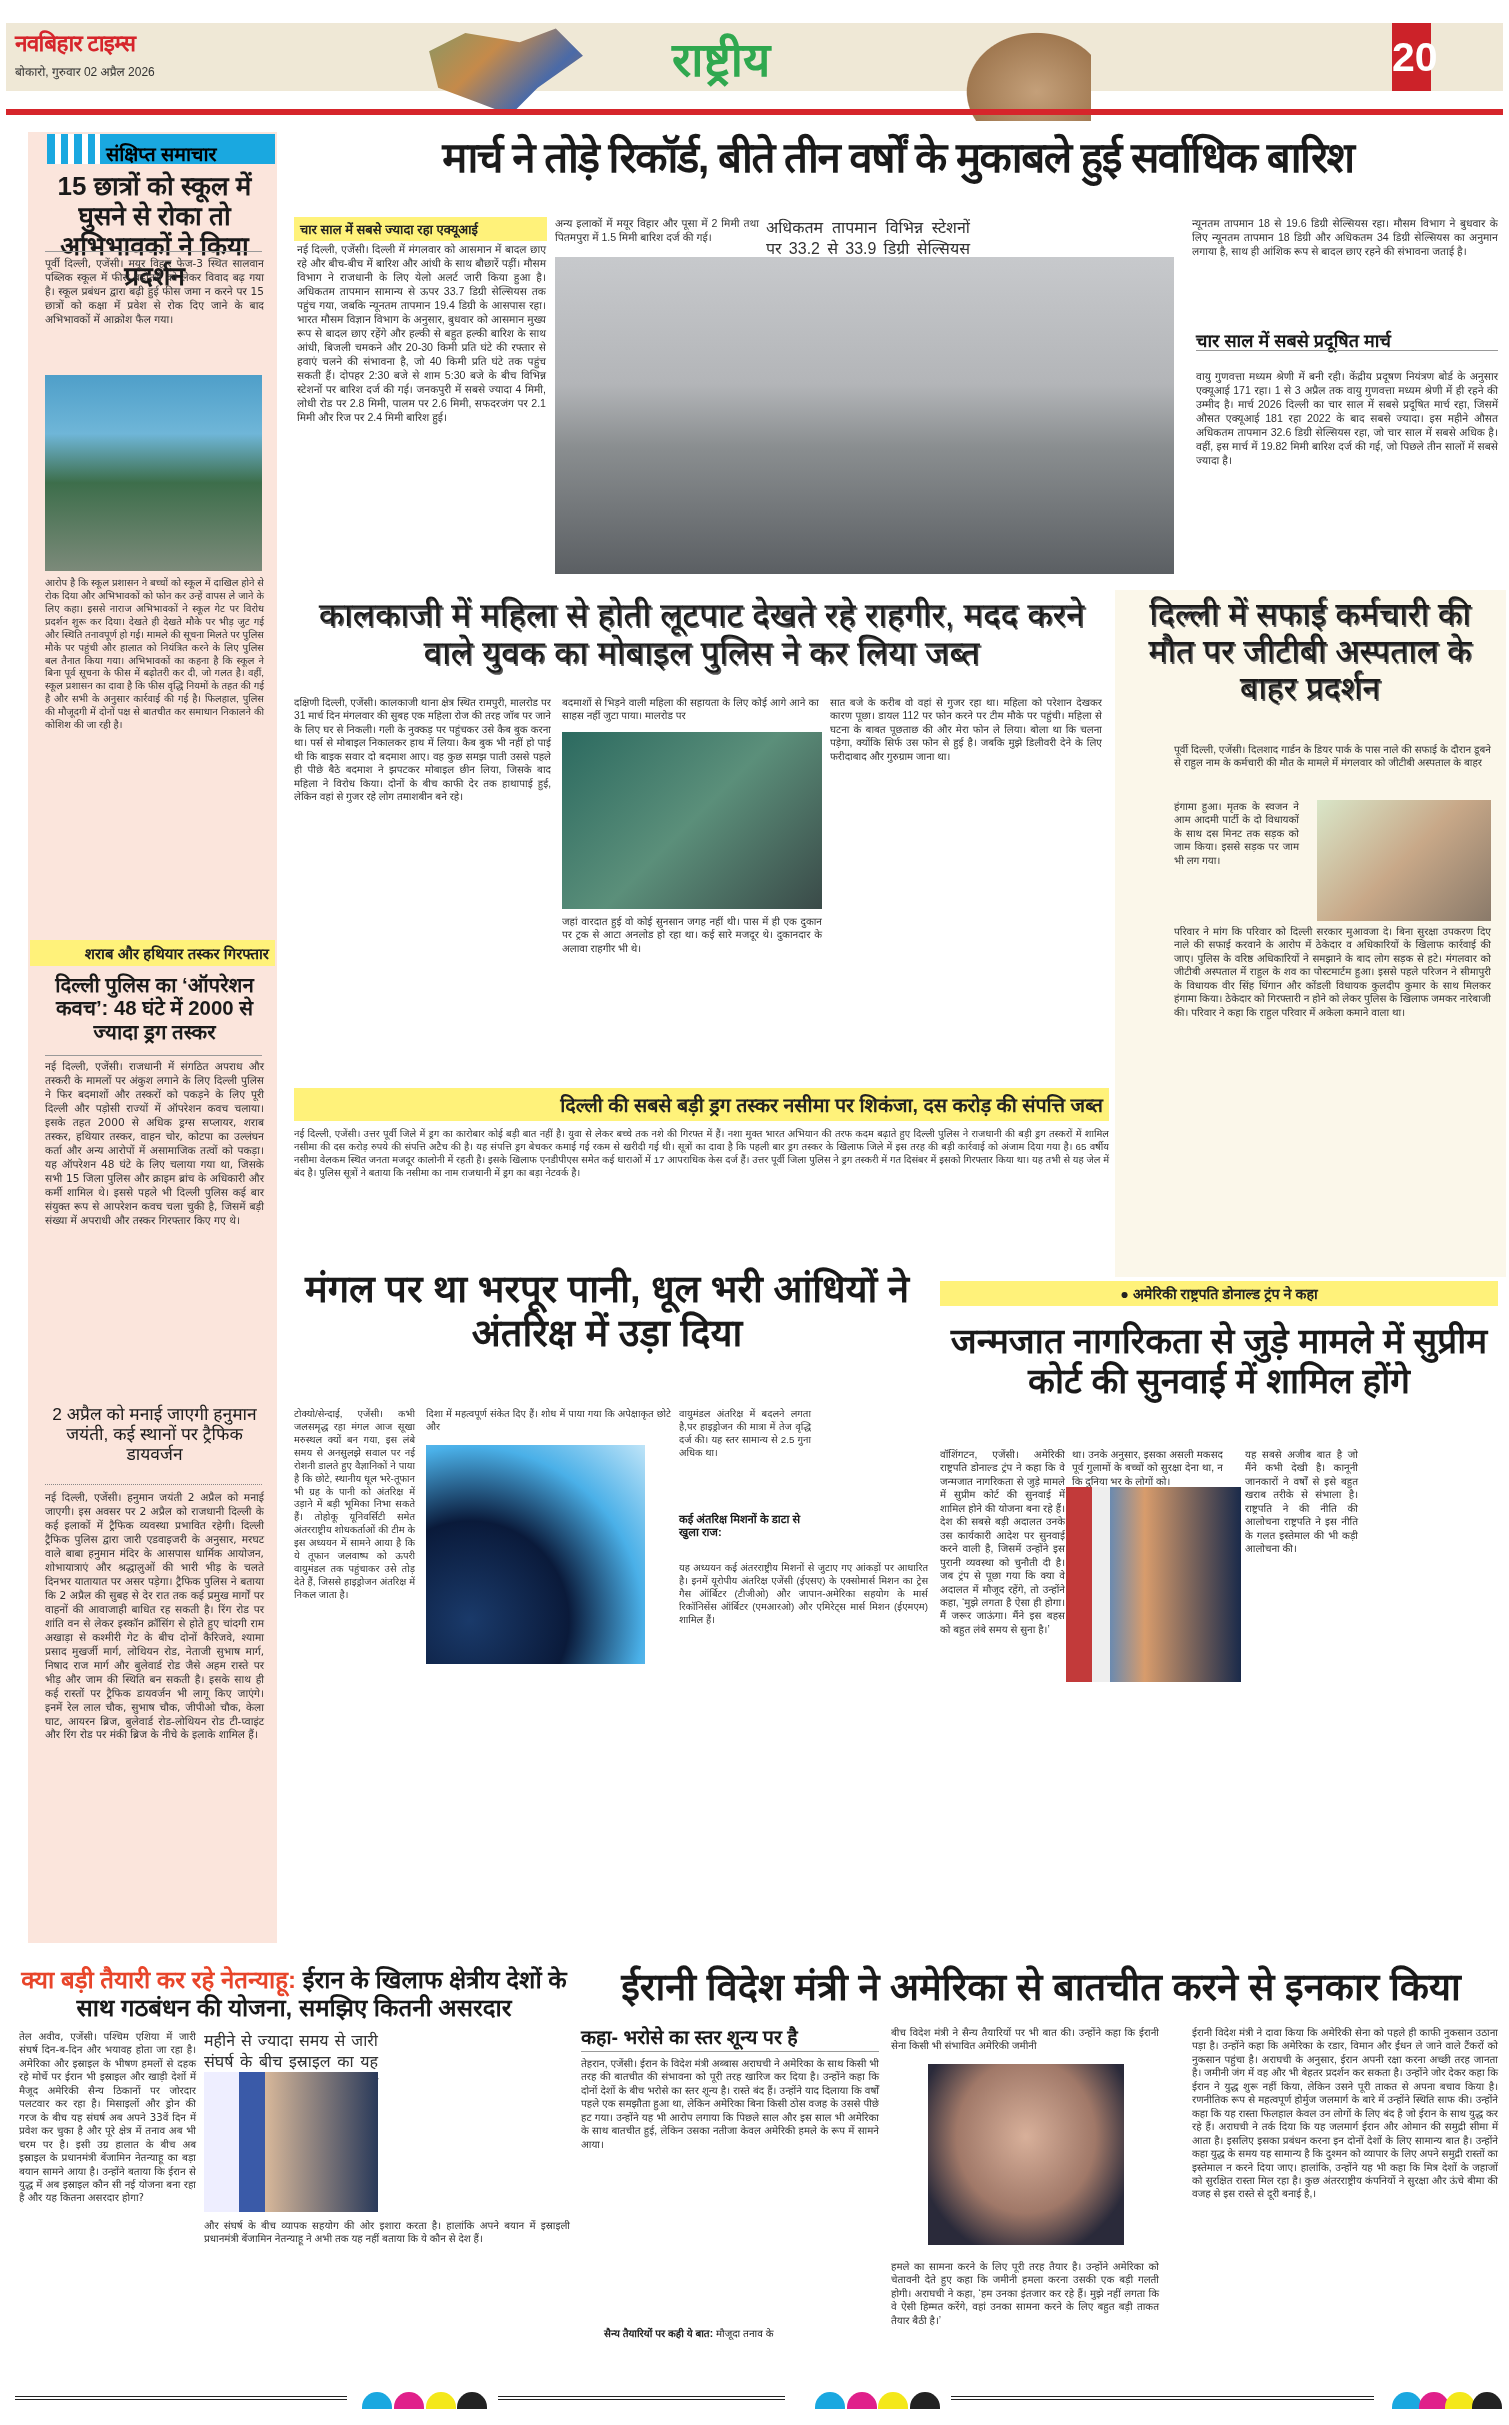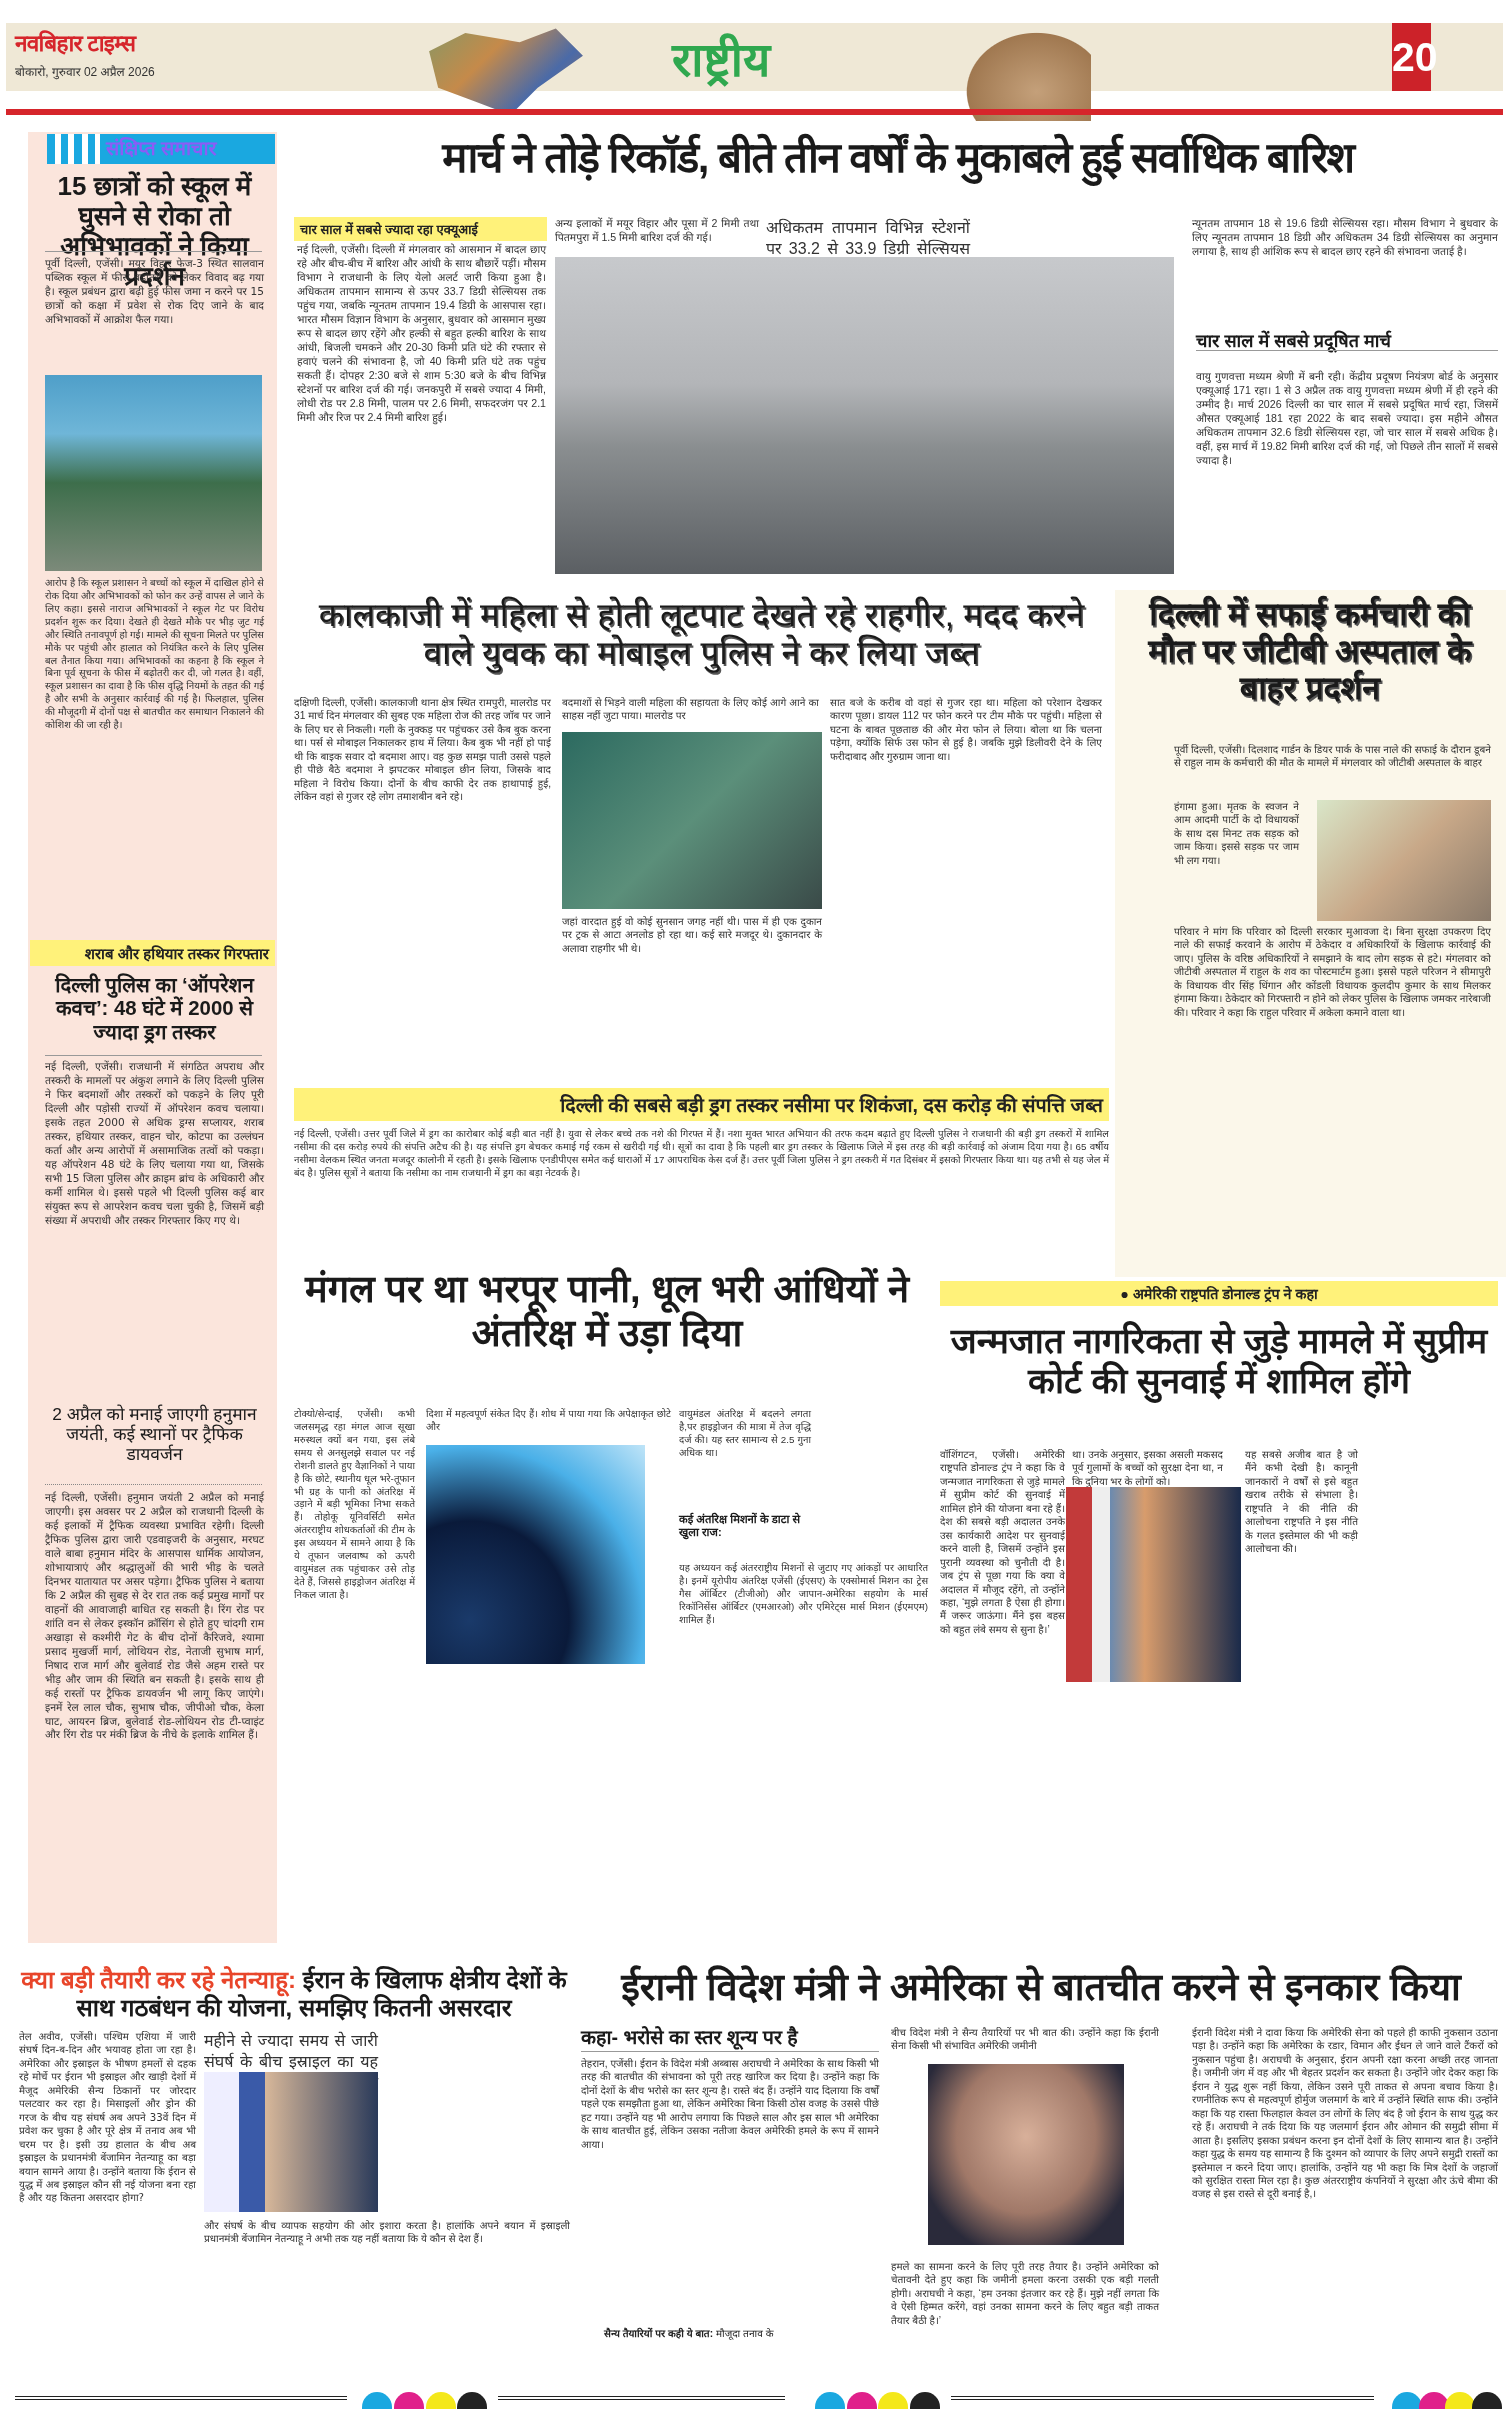--- a/index.html
+++ b/index.html
@@ -9,21 +9,21 @@
 .mast-red{left:6px;top:109px;width:1497px;height:6px;background:#d6252b}
 .paper-name{left:15px;top:27px;font:bold 22.6px "Liberation Sans",sans-serif;color:#d6252b;letter-spacing:-0.8px}
 .paper-date{left:15px;top:63px;font:12px "Liberation Sans",sans-serif;color:#333}
 .section-title{left:672px;top:26px;font:bold 47px "Liberation Sans",sans-serif;color:#2fa84f}
 .page-no{left:1392px;top:22.6px;width:39px;height:68px;background:#cc2229;color:#fff;font:bold 41px "Liberation Sans",sans-serif;text-align:center;line-height:68px}
 .map-art{left:411px;top:24px;width:181px;height:91px;background:linear-gradient(135deg,#7a9a6a,#c58a4a 40%,#4a6aa8 70%,#a8744a);clip-path:polygon(10% 30%,30% 10%,60% 20%,80% 5%,95% 35%,70% 70%,55% 100%,35% 85%,15% 70%)}
 .archer-art{left:955px;top:22.6px;width:136px;height:98px;background:radial-gradient(ellipse at 60% 70%,#c4a07a,#a07850 60%,transparent 61%)}
 .sidebar{left:28px;top:132px;width:249px;height:1811px;background:#fbe5dc}
 .side-banner{left:47px;top:134px;width:228px;height:30px;background:#1aa8e0}
 .side-banner-stripes{left:47px;top:134px;width:53px;height:30px;background:repeating-linear-gradient(90deg,#1aa8e0 0 7.5px,#fff 7.5px 13.6px)}
-.side-banner-text{left:106px;top:134px;font:bold 19.6px "Liberation Sans",sans-serif;color:#8b5cf6}
+.side-banner-text{left:106px;top:140px;font:bold 19.6px "Liberation Sans",sans-serif;color:#000000}
 .headline{font-family:"Liberation Sans",sans-serif;font-weight:bold;color:#1a1a1a;line-height:1.15;text-align:center}
 .body-txt{font:11.3px/1.32 "DejaVu Sans",sans-serif;color:#333;text-align:justify}
 .body-sm{font:9.8px/1.32 "Liberation Sans",sans-serif;color:#333;text-align:justify}
 .yellow-tag{background:#fff27a;font:bold 15px "Liberation Sans",sans-serif;color:#222;padding:3px 6px}
 .photo{background:#888}
 .rule{height:0.8px;background:#999}
 .foot-rule{height:3.8px;border-top:1.5px solid #222;border-bottom:1.5px solid #222}
 .reg-dot{width:30px;height:16.6px;border-radius:15px 15px 0 0}
 </style>
 </head>
@@ -70,21 +70,21 @@
 <div class="abs body-sm" style="left:1196px;top:370px;width:302px;font-size:10.6px">वायु गुणवत्ता मध्यम श्रेणी में बनी रही। केंद्रीय प्रदूषण नियंत्रण बोर्ड के अनुसार एक्यूआई 171 रहा। 1 से 3 अप्रैल तक वायु गुणवत्ता मध्यम श्रेणी में ही रहने की उम्मीद है। मार्च 2026 दिल्ली का चार साल में सबसे प्रदूषित मार्च रहा, जिसमें औसत एक्यूआई 181 रहा 2022 के बाद सबसे ज्यादा। इस महीने औसत अधिकतम तापमान 32.6 डिग्री सेल्सियस रहा, जो चार साल में सबसे अधिक है। वहीं, इस मार्च में 19.82 मिमी बारिश दर्ज की गई, जो पिछले तीन सालों में सबसे ज्यादा है।</div>
 
 <div class="abs headline" style="left:294px;top:596px;width:815px;font-size:33px;font-weight:normal;text-shadow:1.5px 1.5px 0 #555">कालकाजी में महिला से होती लूटपाट देखते रहे राहगीर, मदद करने वाले युवक का मोबाइल पुलिस ने कर लिया जब्त</div>
 <div class="abs body-sm" style="left:294px;top:696px;width:257px;font-size:10.2px">दक्षिणी दिल्ली, एजेंसी। कालकाजी थाना क्षेत्र स्थित रामपुरी, मालरोड पर 31 मार्च दिन मंगलवार की सुबह एक महिला रोज की तरह जॉब पर जाने के लिए घर से निकली। गली के नुक्कड़ पर पहुंचकर उसे कैब बुक करना था। पर्स से मोबाइल निकालकर हाथ में लिया। कैब बुक भी नहीं हो पाई थी कि बाइक सवार दो बदमाश आए। वह कुछ समझ पाती उससे पहले ही पीछे बैठे बदमाश ने झपटकर मोबाइल छीन लिया, जिसके बाद महिला ने विरोध किया। दोनों के बीच काफी देर तक हाथापाई हुई, लेकिन वहां से गुजर रहे लोग तमाशबीन बने रहे।</div>
 <div class="abs body-sm" style="left:562px;top:696px;width:257px;font-size:10.2px">बदमाशों से भिड़ने वाली महिला की सहायता के लिए कोई आगे आने का साहस नहीं जुटा पाया। मालरोड पर</div>
 <div class="abs photo" style="left:562px;top:732px;width:260px;height:177px;background:linear-gradient(135deg,#2c6a60,#5b8f7a 50%,#3a4a48)"></div>
 <div class="abs body-sm" style="left:562px;top:915px;width:260px;font-size:10.2px">जहां वारदात हुई वो कोई सुनसान जगह नहीं थी। पास में ही एक दुकान पर ट्रक से आटा अनलोड हो रहा था। कई सारे मजदूर थे। दुकानदार के अलावा राहगीर भी थे।</div>
 <div class="abs body-sm" style="left:830px;top:696px;width:272px;font-size:10.2px">सात बजे के करीब वो वहां से गुजर रहा था। महिला को परेशान देखकर कारण पूछा। डायल 112 पर फोन करने पर टीम मौके पर पहुंची। महिला से घटना के बाबत पूछताछ की और मेरा फोन ले लिया। बोला था कि चलना पड़ेगा, क्योंकि सिर्फ उस फोन से हुई है। जबकि मुझे डिलीवरी देने के लिए फरीदाबाद और गुरुग्राम जाना था।</div>
 
 <div class="abs" style="left:1115px;top:590px;width:391px;height:687px;background:#fbf7ea"></div>
-<div class="abs headline" style="left:1125px;top:596px;width:370px;font-size:32px;font-weight:bold;text-shadow:1.5px 1.5px 0 #555">दिल्ली में सफाई कर्मचारी की मौत पर जीटीबी अस्पताल के बाहर प्रदर्शन</div>
+<div class="abs headline" style="left:1125px;top:596px;width:370px;font-size:32px;font-weight:normal;text-shadow:1.5px 1.5px 0 #555">दिल्ली में सफाई कर्मचारी की मौत पर जीटीबी अस्पताल के बाहर प्रदर्शन</div>
 <div class="abs body-sm" style="left:1174px;top:743px;width:317px;font-size:10.2px">पूर्वी दिल्ली, एजेंसी। दिलशाद गार्डन के डियर पार्क के पास नाले की सफाई के दौरान डूबने से राहुल नाम के कर्मचारी की मौत के मामले में मंगलवार को जीटीबी अस्पताल के बाहर</div>
 <div class="abs body-sm" style="left:1174px;top:800px;width:125px;font-size:10.2px">हंगामा हुआ। मृतक के स्वजन ने आम आदमी पार्टी के दो विधायकों के साथ दस मिनट तक सड़क को जाम किया। इससे सड़क पर जाम भी लग गया।</div>
 <div class="abs photo" style="left:1317px;top:800px;width:174px;height:121px;background:linear-gradient(135deg,#d9e6c8,#c8a888 50%,#8a7a6a)"></div>
 <div class="abs body-sm" style="left:1174px;top:925px;width:317px;font-size:10.2px">परिवार ने मांग कि परिवार को दिल्ली सरकार मुआवजा दे। बिना सुरक्षा उपकरण दिए नाले की सफाई करवाने के आरोप में ठेकेदार व अधिकारियों के खिलाफ कार्रवाई की जाए। पुलिस के वरिष्ठ अधिकारियों ने समझाने के बाद लोग सड़क से हटे। मंगलवार को जीटीबी अस्पताल में राहुल के शव का पोस्टमार्टम हुआ। इससे पहले परिजन ने सीमापुरी के विधायक वीर सिंह धिंगान और कोंडली विधायक कुलदीप कुमार के साथ मिलकर हंगामा किया। ठेकेदार को गिरफ्तारी न होने को लेकर पुलिस के खिलाफ जमकर नारेबाजी की। परिवार ने कहा कि राहुल परिवार में अकेला कमाने वाला था।</div>
 
 <div class="abs yellow-tag" style="left:294px;top:1088px;width:815px;text-align:right;font-size:19.6px">दिल्ली की सबसे बड़ी ड्रग तस्कर नसीमा पर शिकंजा, दस करोड़ की संपत्ति जब्त</div>
 <div class="abs body-sm" style="left:294px;top:1128px;width:815px;font-size:9.8px">नई दिल्ली, एजेंसी। उत्तर पूर्वी जिले में ड्रग का कारोबार कोई बड़ी बात नहीं है। युवा से लेकर बच्चे तक नशे की गिरफ्त में हैं। नशा मुक्त भारत अभियान की तरफ कदम बढ़ाते हुए दिल्ली पुलिस ने राजधानी की बड़ी ड्रग तस्करों में शामिल नसीमा की दस करोड़ रुपये की संपत्ति अटैच की है। यह संपत्ति ड्रग बेचकर कमाई गई रकम से खरीदी गई थी। सूत्रों का दावा है कि पहली बार ड्रग तस्कर के खिलाफ जिले में इस तरह की बड़ी कार्रवाई को अंजाम दिया गया है। 65 वर्षीय नसीमा वेलकम स्थित जनता मजदूर कालोनी में रहती है। इसके खिलाफ एनडीपीएस समेत कई धाराओं में 17 आपराधिक केस दर्ज हैं। उत्तर पूर्वी जिला पुलिस ने ड्रग तस्करी में गत दिसंबर में इसको गिरफ्तार किया था। यह तभी से यह जेल में बंद है। पुलिस सूत्रों ने बताया कि नसीमा का नाम राजधानी में ड्रग का बड़ा नेटवर्क है।</div>
 
 <div class="abs headline" style="left:294px;top:1268px;width:626px;font-size:38px">मंगल पर था भरपूर पानी, धूल भरी आंधियों ने अंतरिक्ष में उड़ा दिया</div>
 <div class="abs body-sm" style="left:294px;top:1408px;width:121px;font-size:9.8px">टोक्यो/सेन्दाई, एजेंसी। कभी जलसमृद्ध रहा मंगल आज सूखा मरुस्थल क्यों बन गया, इस लंबे समय से अनसुलझे सवाल पर नई रोशनी डालते हुए वैज्ञानिकों ने पाया है कि छोटे, स्थानीय धूल भरे-तूफान भी ग्रह के पानी को अंतरिक्ष में उड़ाने में बड़ी भूमिका निभा सकते हैं। तोहोकू यूनिवर्सिटी समेत अंतरराष्ट्रीय शोधकर्ताओं की टीम के इस अध्ययन में सामने आया है कि ये तूफान जलवाष्प को ऊपरी वायुमंडल तक पहुंचाकर उसे तोड़ देते हैं, जिससे हाइड्रोजन अंतरिक्ष में निकल जाता है।</div>

